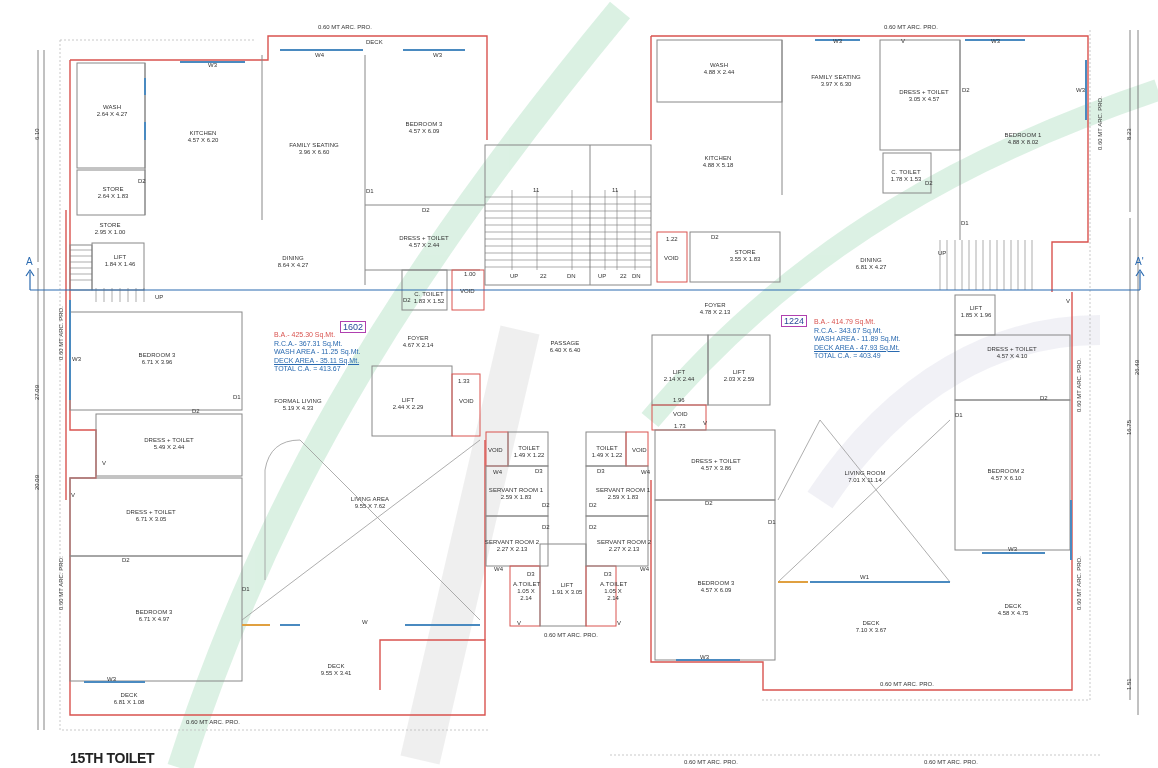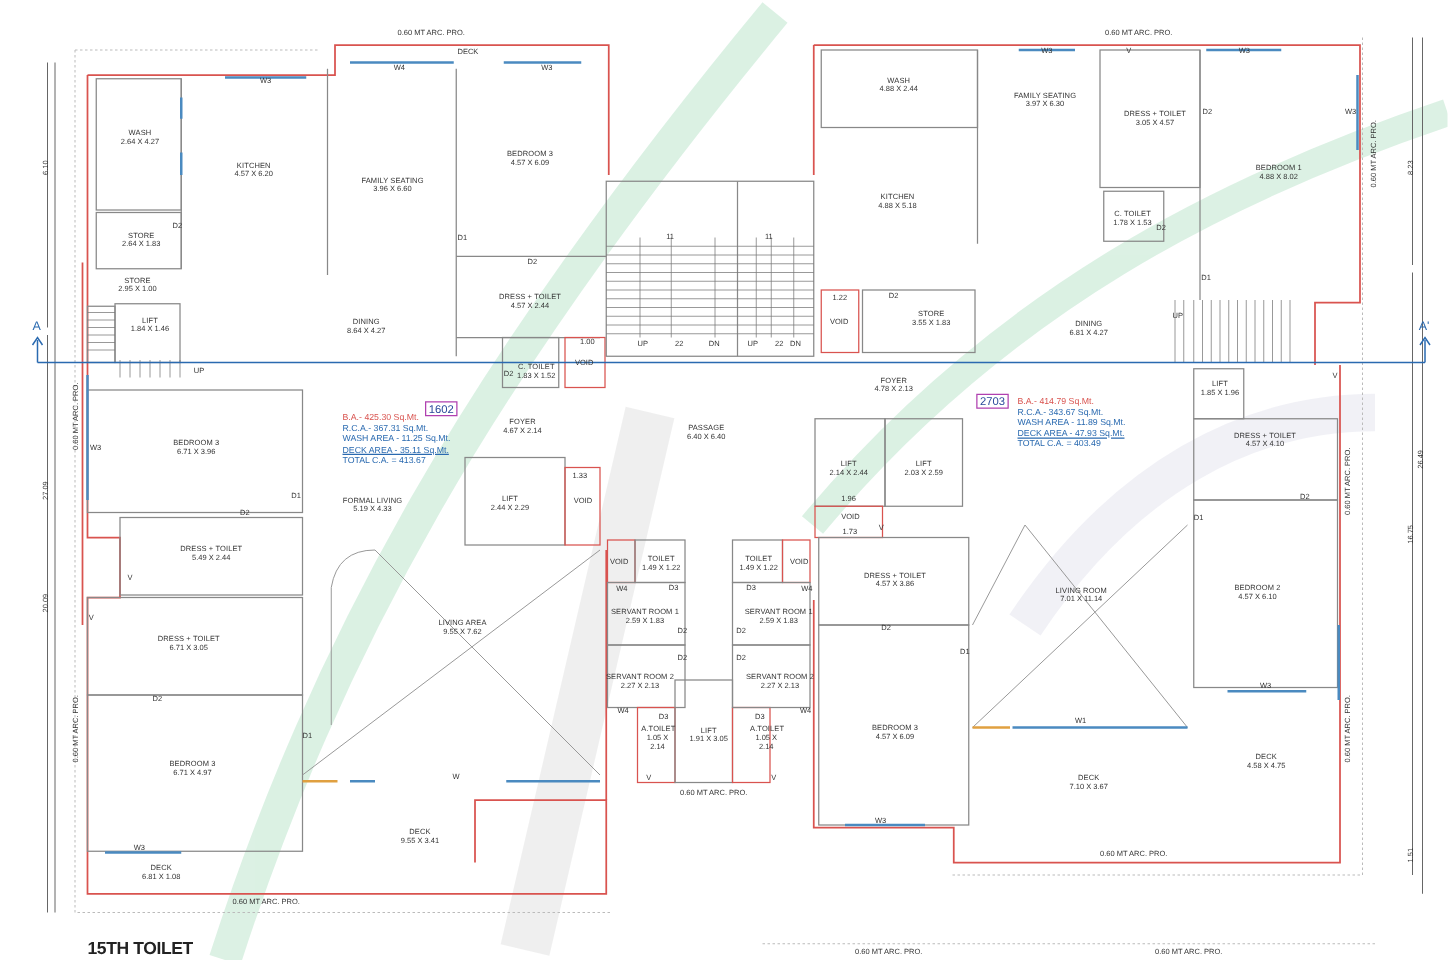--- a/index.html
+++ b/index.html
@@ -499,21 +499,21 @@
 
 <span class="unitbox" style="left:340px;top:321px;">1602</span>
 <div class="area" style="left:274px;top:331px;">
   <div class="ba">B.A.- 425.30 Sq.Mt.</div>
   <div class="blue">R.C.A.- 367.31 Sq.Mt.</div>
   <div class="blue">WASH AREA - 11.25 Sq.Mt.</div>
   <div class="blue ul">DECK AREA - 35.11 Sq.Mt.</div>
   <div class="blue">TOTAL C.A. = 413.67</div>
 </div>
 
-<span class="unitbox" style="left:781px;top:315px;">2703</span>
+<span class="unitbox" style="left:781px;top:315px;">1224</span>
 <div class="area" style="left:814px;top:318px;">
   <div class="ba">B.A.- 414.79 Sq.Mt.</div>
   <div class="blue">R.C.A.- 343.67 Sq.Mt.</div>
   <div class="blue">WASH AREA - 11.89 Sq.Mt.</div>
   <div class="blue ul">DECK AREA - 47.93 Sq.Mt.</div>
   <div class="blue">TOTAL C.A. = 403.49</div>
 </div>
 
 <div class="floor-title">15TH TOILET</div>
 

